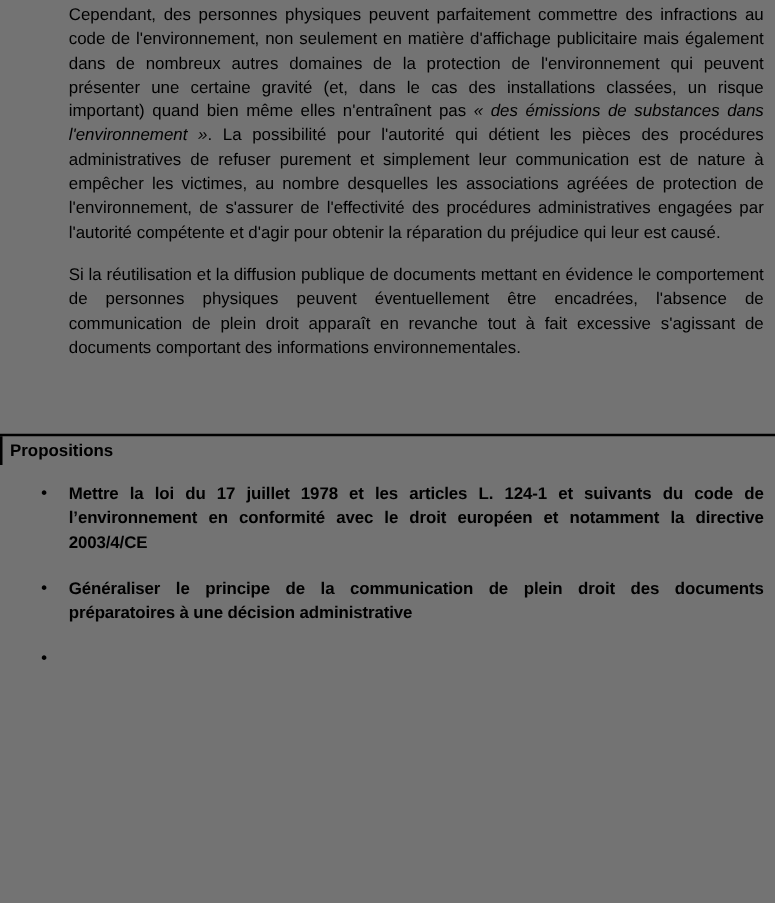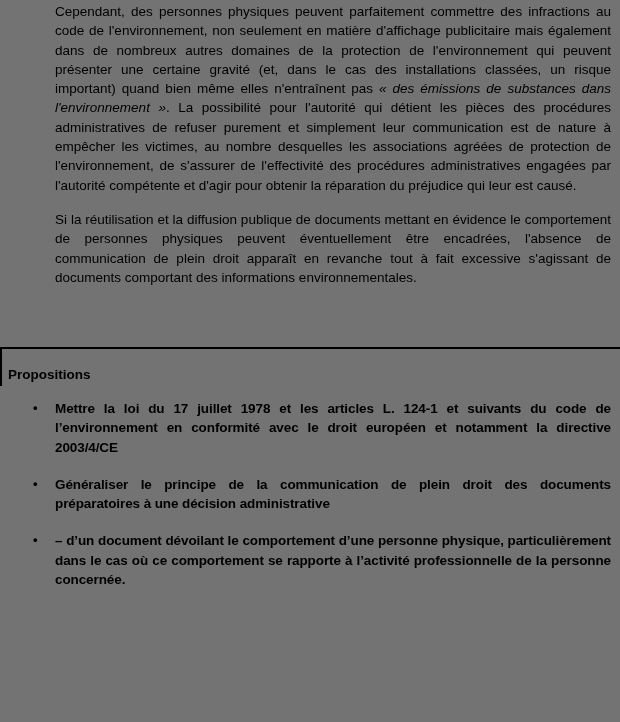--- a/index.html
+++ b/index.html
@@ -43,21 +43,21 @@
     top: 347px;
     left: 0;
     right: 0;
   }
   .prop-header {
     border-top: 2px solid #000000;
   }
   .prop-title {
     display: inline-block;
     border-left: 2px solid #000000;
-    padding: 17px 12px 3px 6px;
+    padding: 3px 12px 3px 6px;
     font-weight: bold;
     font-size: 13.5px;
     line-height: 17px;
   }
   .bullets {
     list-style: none;
     margin: 13px 9px 0 55px;
     padding: 0;
     font-weight: bold;
   }
@@ -106,18 +106,17 @@
       <li>
         <span class="marker">•</span>
         <span>Mettre la loi du 17 juillet 1978 et les articles L. 124-1 et suivants du code de l’environnement en conformité avec le droit européen et notamment la directive 2003/4/CE</span>
       </li>
       <li>
         <span class="marker">•</span>
         <span>Généraliser le principe de la communication de plein droit des documents préparatoires à une décision administrative</span>
       </li>
       <li>
         <span class="marker">•</span>
-        <p class="subitem">– d’un document dévoilant le comportement d’une personne physique, particulièrement dans le cas où ce comportement se rapporte à l’activité professionnelle de la personne concernée.</p>
       </li>
     </ul>
   </div>
 
 </div>
 
 </body></html>

